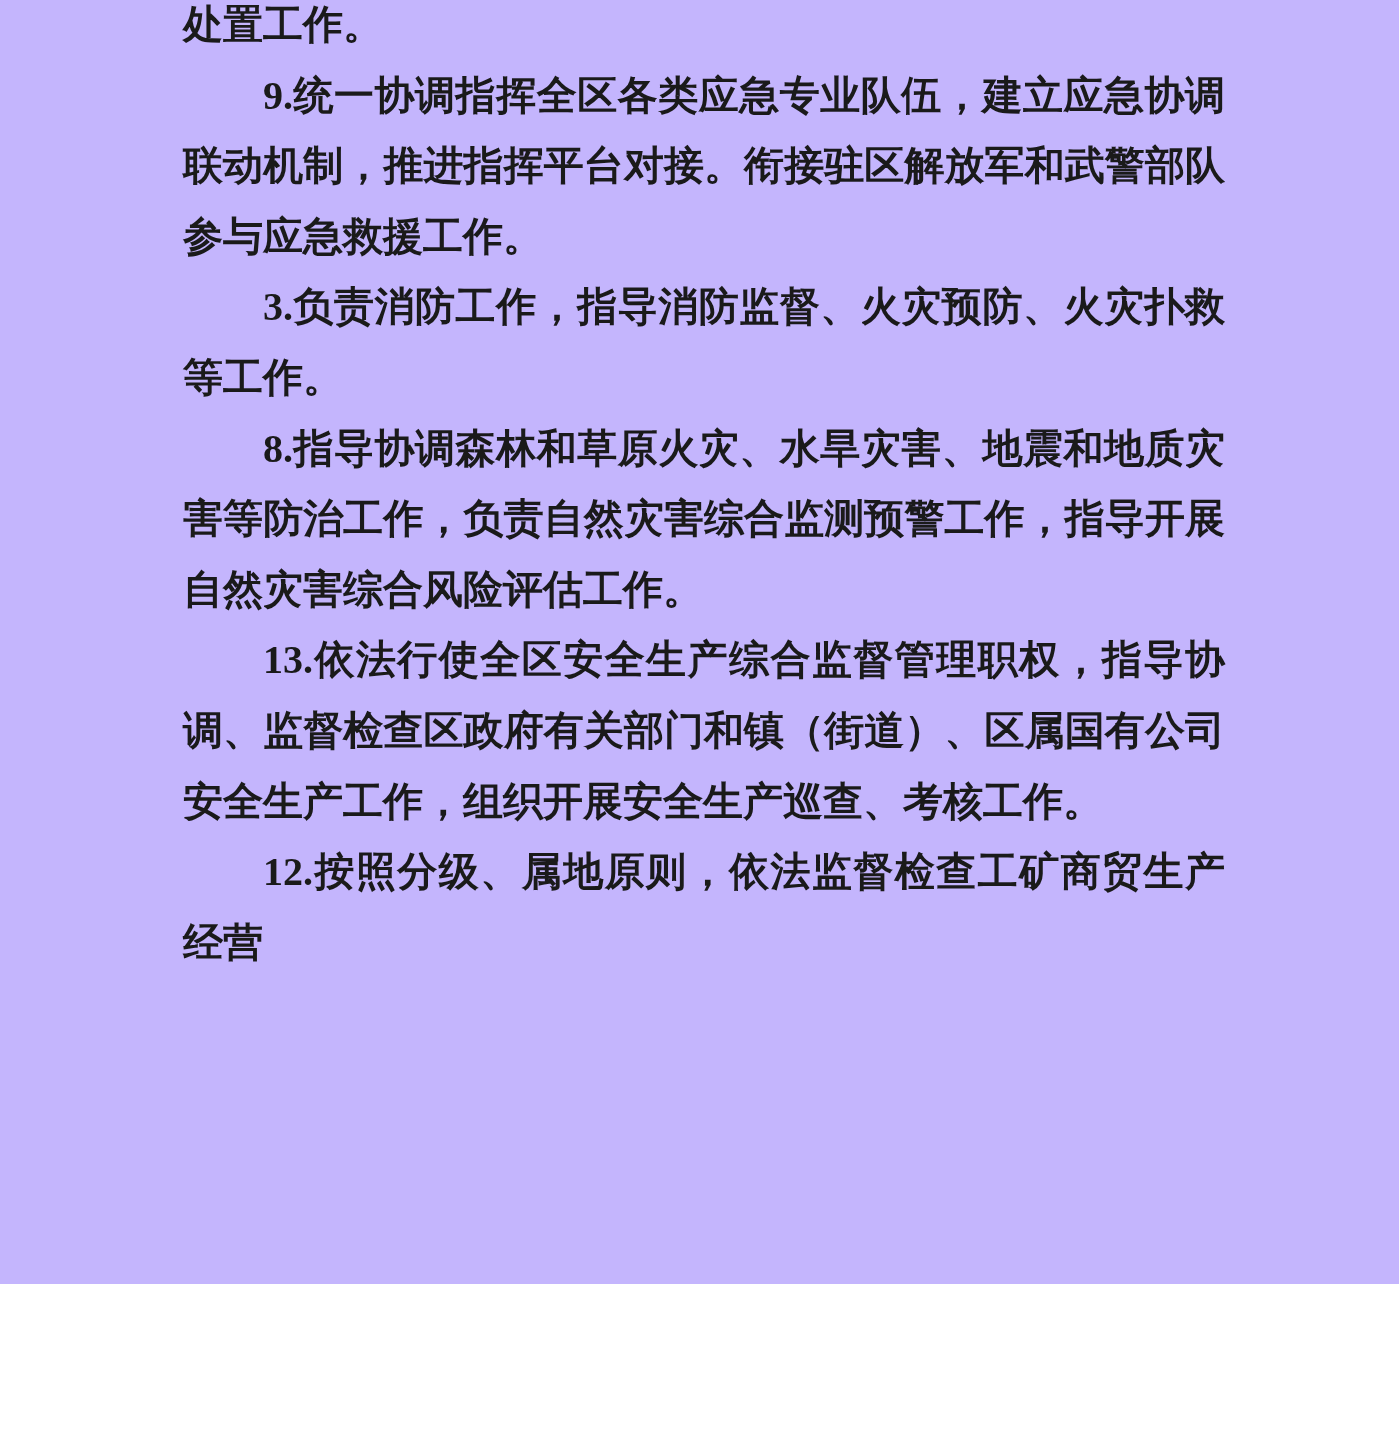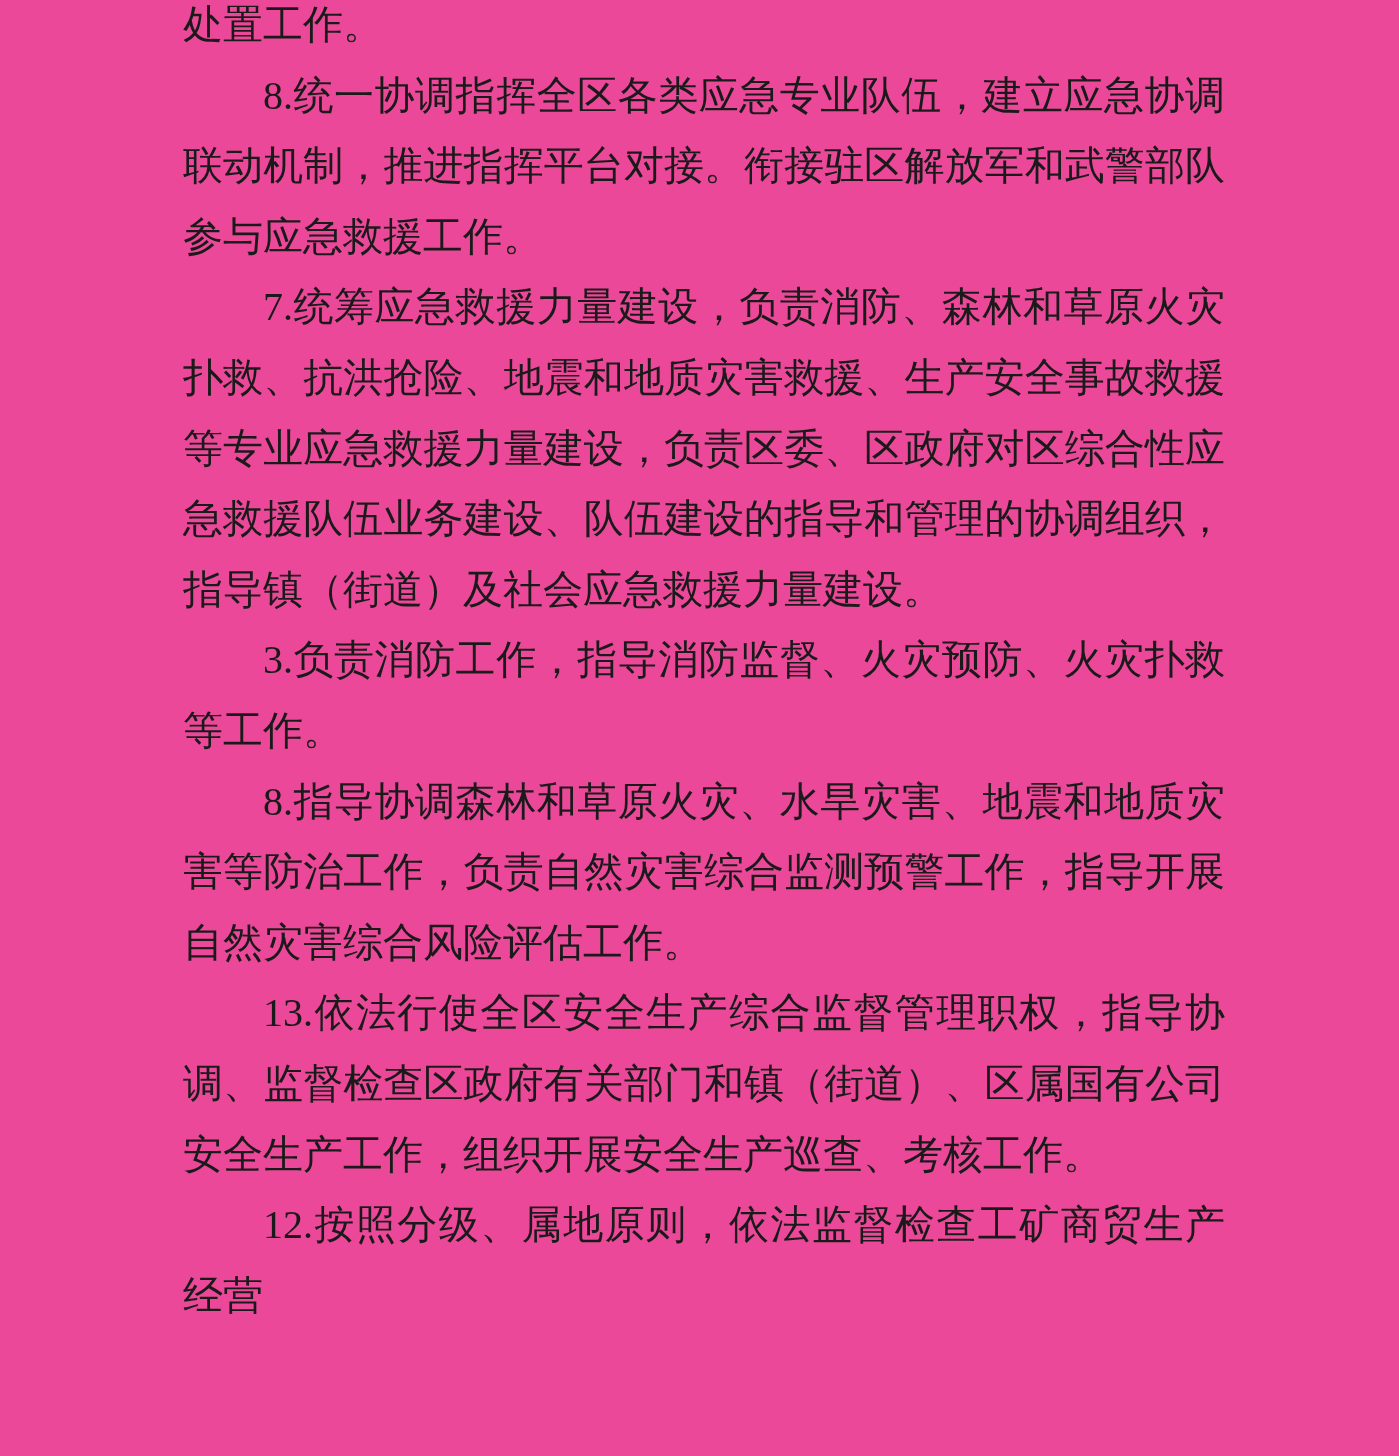--- a/index.html
+++ b/index.html
@@ -3,23 +3,24 @@
 <meta charset="utf-8">
 <style>
   html, body {
     margin: 0;
     padding: 0;
     background: #ffffff;
   }
   .page {
     position: relative;
     width: 1399px;
-    height: 1456px;
-    background: #ec4899;
+    height: 1284px;
+    background: #c4b5fd;
     overflow: hidden;
+    font-weight: bold;
   }
   .text-block {
     position: absolute;
     left: 183px;
     top: -10px;
     width: 1042px;
     font-family: "Liberation Serif", "DejaVu Serif", serif;
     font-size: 40px;
     line-height: 70.6px;
     color: #1a1a1a;
@@ -33,20 +34,19 @@
   .para.indent {
     text-indent: 2em;
   }
 </style>
 </head>
 <body>
 
 <div class="page">
   <div class="text-block">
     <p class="para">处置工作。</p>
-    <p class="para indent">8.统一协调指挥全区各类应急专业队伍，建立应急协调联动机制，推进指挥平台对接。衔接驻区解放军和武警部队参与应急救援工作。</p>
-    <p class="para indent">7.统筹应急救援力量建设，负责消防、森林和草原火灾扑救、抗洪抢险、地震和地质灾害救援、生产安全事故救援等专业应急救援力量建设，负责区委、区政府对区综合性应急救援队伍业务建设、队伍建设的指导和管理的协调组织，指导镇（街道）及社会应急救援力量建设。</p>
+    <p class="para indent">9.统一协调指挥全区各类应急专业队伍，建立应急协调联动机制，推进指挥平台对接。衔接驻区解放军和武警部队参与应急救援工作。</p>
     <p class="para indent">3.负责消防工作，指导消防监督、火灾预防、火灾扑救等工作。</p>
     <p class="para indent">8.指导协调森林和草原火灾、水旱灾害、地震和地质灾害等防治工作，负责自然灾害综合监测预警工作，指导开展自然灾害综合风险评估工作。</p>
     <p class="para indent">13.依法行使全区安全生产综合监督管理职权，指导协调、监督检查区政府有关部门和镇（街道）、区属国有公司安全生产工作，组织开展安全生产巡查、考核工作。</p>
     <p class="para indent">12.按照分级、属地原则，依法监督检查工矿商贸生产经营</p>
   </div>
 </div>
 
 </body></html>

